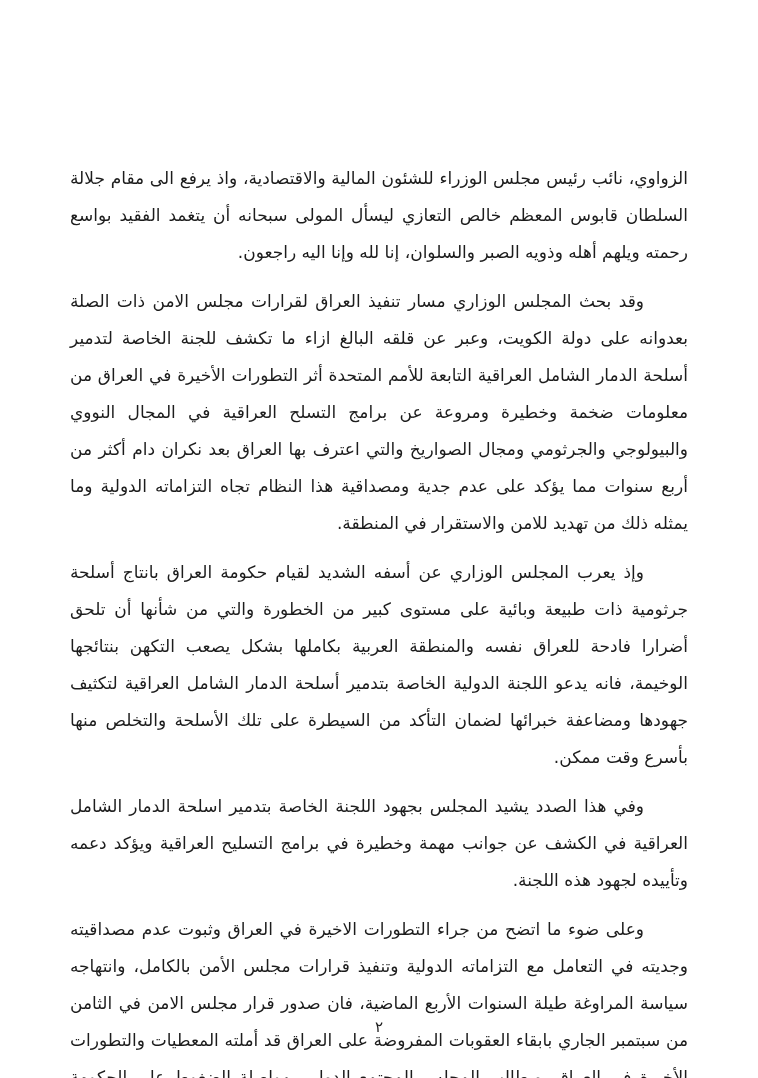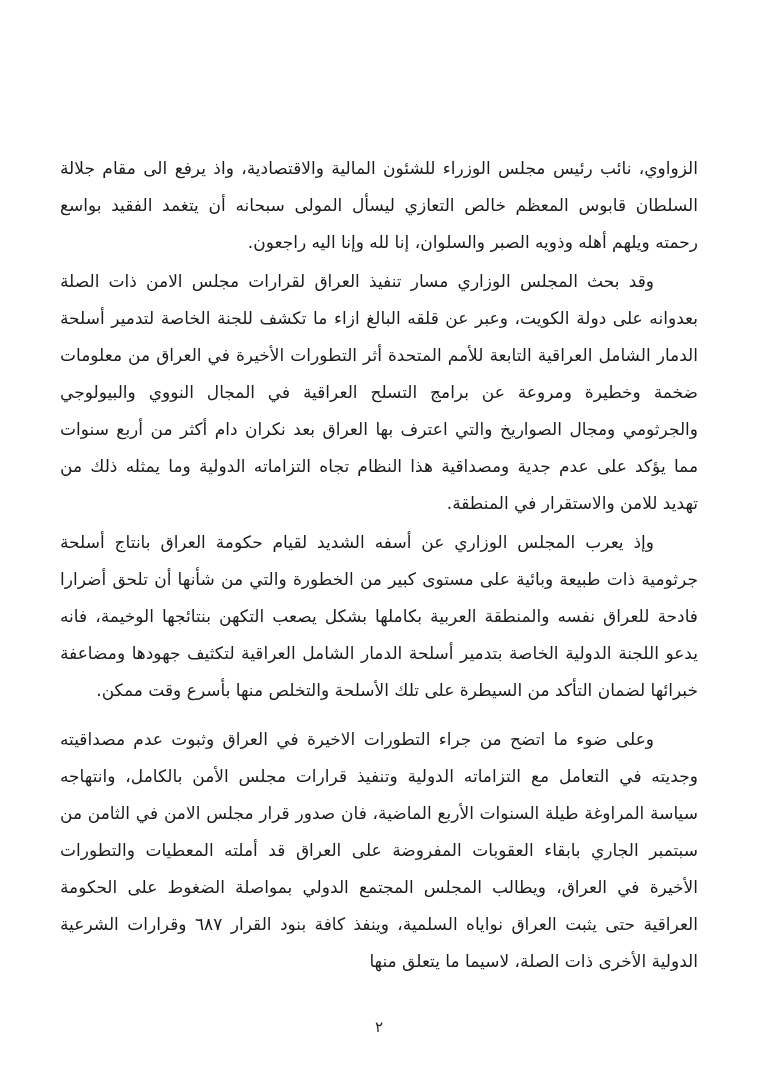--- a/index.html
+++ b/index.html
@@ -22,21 +22,21 @@
       top: 148px;
       right: 58px;
       width: 642px;
       direction: rtl;
       text-align: justify;
       font-size: 17px;
       line-height: 37px;
       letter-spacing: 0;
     }
     .para {
-      margin: 2px;
+      margin: 12px;
       padding: 0;
       text-indent: 44px; 
     }
     .para.continuation {
       text-indent: 0; 
     }
     .para.spaced {
       margin-top: 12px; 
     }
     .page-number {
@@ -51,18 +51,19 @@
   </style>
 </head>
 <body>
 
 <div class="page">
 
   <div class="text-block">
     <p class="para continuation">الزواوي، نائب رئيس مجلس الوزراء للشئون المالية والاقتصادية، واذ يرفع الى مقام جلالة السلطان قابوس المعظم خالص التعازي ليسأل المولى سبحانه أن يتغمد الفقيد بواسع رحمته ويلهم أهله وذويه الصبر والسلوان، إنا لله وإنا اليه راجعون.</p>
     <p class="para">وقد بحث المجلس الوزاري مسار تنفيذ العراق لقرارات مجلس الامن ذات الصلة بعدوانه على دولة الكويت، وعبر عن قلقه البالغ ازاء ما تكشف للجنة الخاصة لتدمير أسلحة الدمار الشامل العراقية التابعة للأمم المتحدة أثر التطورات الأخيرة في العراق من معلومات ضخمة وخطيرة ومروعة عن برامج التسلح العراقية في المجال النووي والبيولوجي والجرثومي ومجال الصواريخ والتي اعترف بها العراق بعد نكران دام أكثر من أربع سنوات مما يؤكد على عدم جدية ومصداقية هذا النظام تجاه التزاماته الدولية وما يمثله ذلك من تهديد للامن والاستقرار في المنطقة.</p>
     <p class="para">وإذ يعرب المجلس الوزاري عن أسفه الشديد لقيام حكومة العراق بانتاج أسلحة جرثومية ذات طبيعة وبائية على مستوى كبير من الخطورة والتي من شأنها أن تلحق أضرارا فادحة للعراق نفسه والمنطقة العربية بكاملها بشكل يصعب التكهن بنتائجها الوخيمة، فانه يدعو اللجنة الدولية الخاصة بتدمير أسلحة الدمار الشامل العراقية لتكثيف جهودها ومضاعفة خبرائها لضمان التأكد من السيطرة على تلك الأسلحة والتخلص منها بأسرع وقت ممكن.</p>
+    <p class="para">وفي هذا الصدد يشيد المجلس بجهود اللجنة الخاصة بتدمير اسلحة الدمار الشامل العراقية في الكشف عن جوانب مهمة وخطيرة في برامج التسليح العراقية ويؤكد دعمه وتأييده لجهود هذه اللجنة.</p>
     <p class="para spaced">وعلى ضوء ما اتضح من جراء التطورات الاخيرة في العراق وثبوت عدم مصداقيته وجديته في التعامل مع التزاماته الدولية وتنفيذ قرارات مجلس الأمن بالكامل، وانتهاجه سياسة المراوغة طيلة السنوات الأربع الماضية، فان صدور قرار مجلس الامن في الثامن من سبتمبر الجاري بابقاء العقوبات المفروضة على العراق قد أملته المعطيات والتطورات الأخيرة في العراق، ويطالب المجلس المجتمع الدولي بمواصلة الضغوط على الحكومة العراقية حتى يثبت العراق نواياه السلمية، وينفذ كافة بنود القرار ٦٨٧ وقرارات الشرعية الدولية الأخرى ذات الصلة، لاسيما ما يتعلق منها</p>
   </div>
 
   <div class="page-number">٢</div>
 
 </div>
 
 </body></html>

